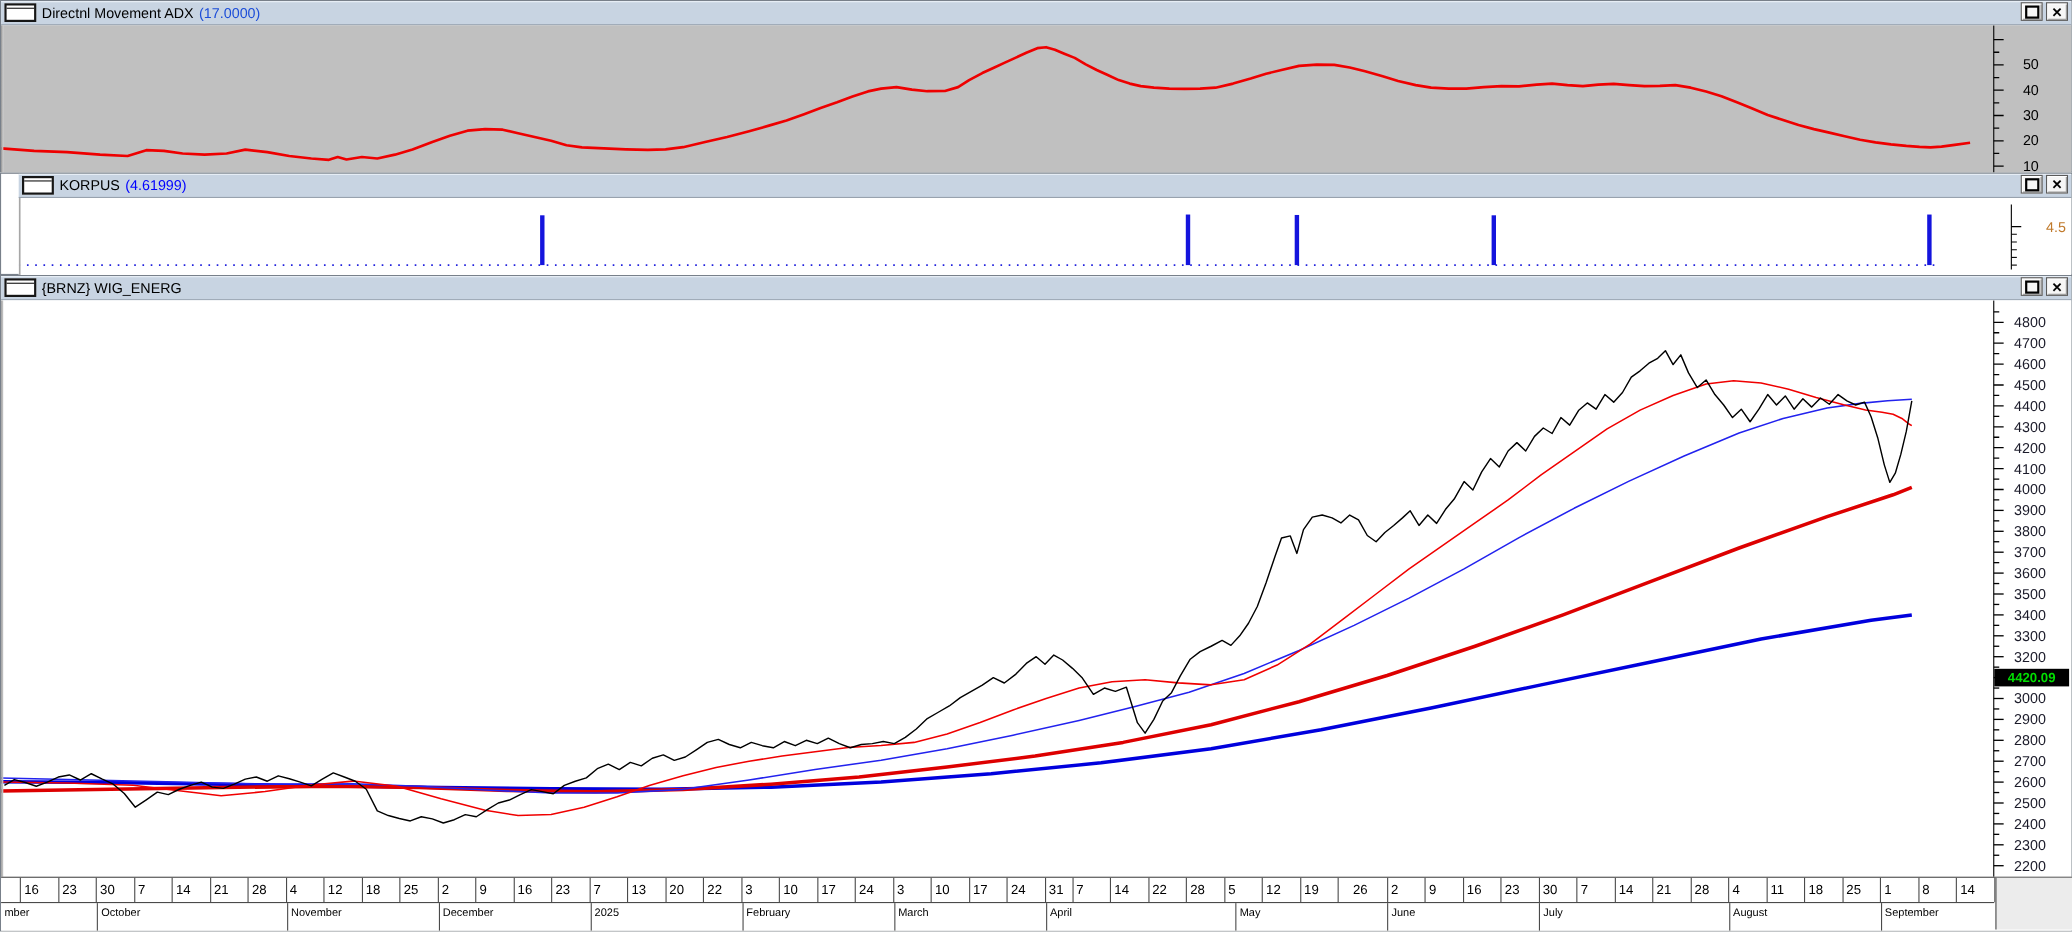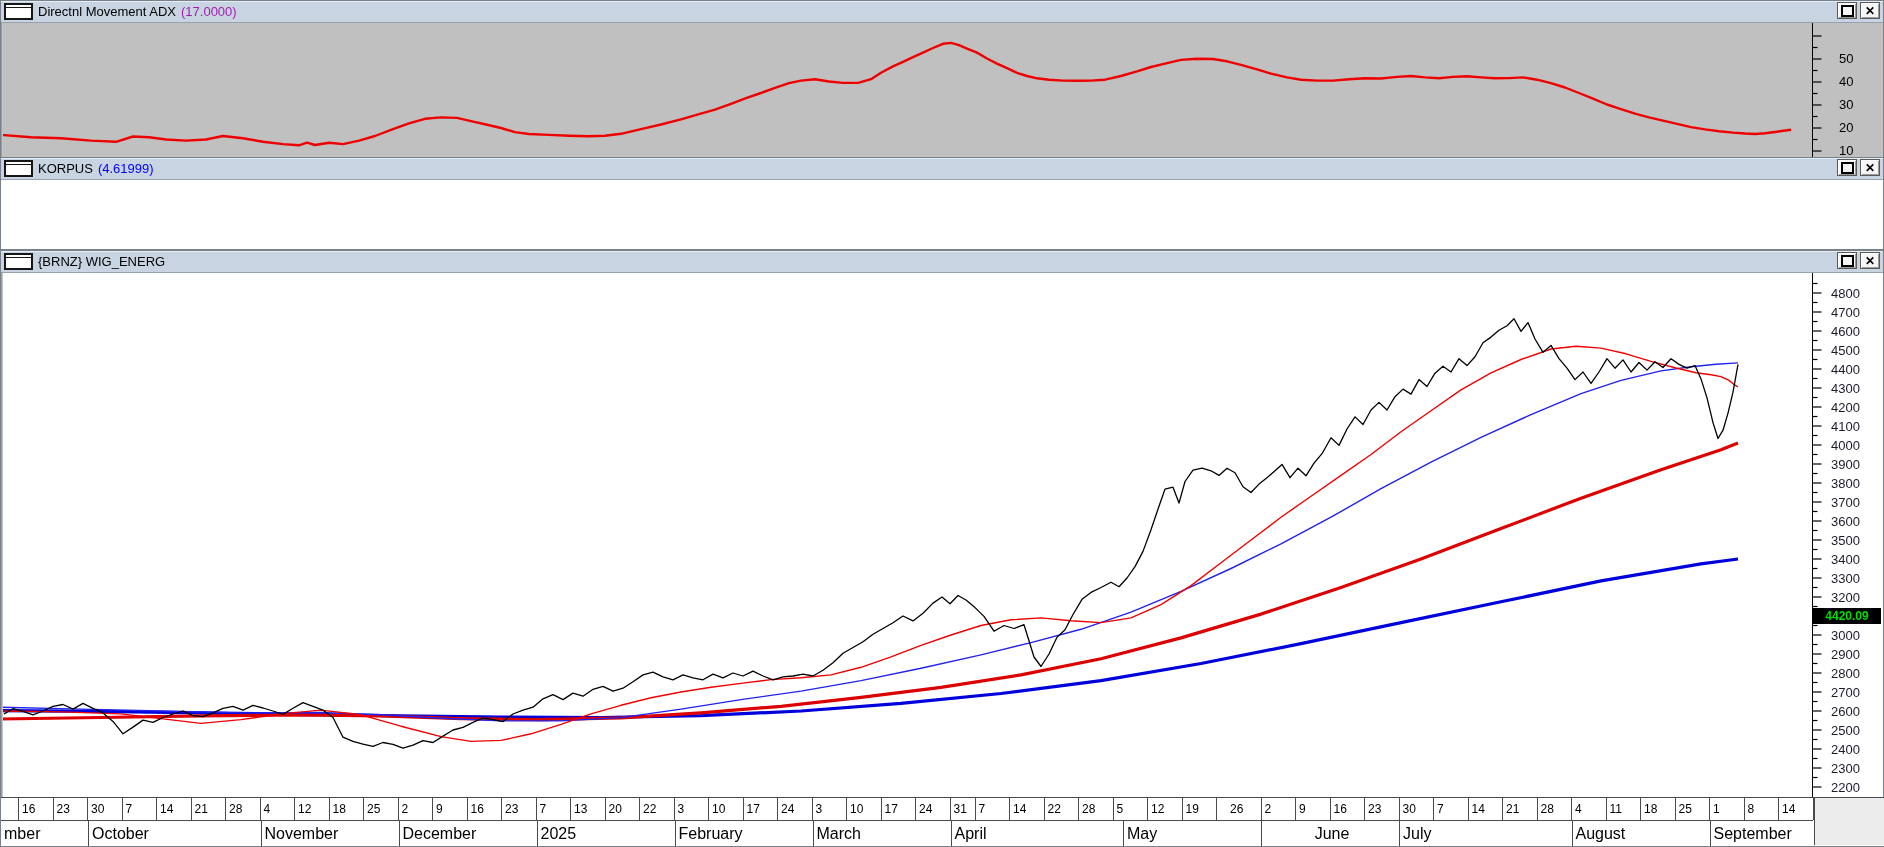--- a/index.html
+++ b/index.html
@@ -28,35 +28,35 @@
             background:linear-gradient(to right,#8a8a8a,#d8d8d8);}
   .pricebadge{position:absolute;left:1812px;top:357px;width:68px;height:16px;background:#000;
               color:#00dd00;font-size:12px;font-weight:bold;text-align:center;line-height:16px;
               z-index:5;}
   
   #dateaxis{position:absolute;left:0;bottom:0;width:1884px;height:48px;border-top:1px solid #4a4a4a;background:#fff;}
   #drow1{position:absolute;left:0;top:0;width:1812px;height:23px;display:flex;border-bottom:1px solid #4a4a4a;box-sizing:border-box;}
   #drow2{position:absolute;left:0;top:23px;width:1812px;height:25px;display:flex;}
   .dcell{box-sizing:border-box;border-right:1px solid #4a4a4a;font-size:12px;color:#000;
          padding:4px 0 0 3px;overflow:hidden;white-space:nowrap;flex:0 0 auto;}
-  .mcell{box-sizing:border-box;border-left:1px solid #4a4a4a;font-size:16px;color:#000;
+  .mcell{box-sizing:border-box;border-left:1px solid #4a4a4a;font-size:10px;color:#000;
          padding:4px 0 0 3px;overflow:hidden;white-space:nowrap;flex:0 0 auto;}
   .mcell.first{border-left:none;}
   #dcorner{position:absolute;right:0;top:0;width:71px;height:47px;background:#ececec;border-left:1px solid #4a4a4a;box-sizing:border-box;}
 </style>
 </head>
 <body>
 
 <div id="screen">
 
   <div class="panel" id="panel-adx" style="top:0;height:157px;">
     <div class="titlebar">
       <span class="winicon"></span>
       <span class="ptitle">Directnl Movement ADX</span>
-      <span class="pval" style="color:#a21caf">(17.0000)</span>
+      <span class="pval" style="color:#1d4ed8">(17.0000)</span>
       <span class="tbtns">
         <button class="tbtn">
             <span class="maxglyph"></span>
           </button>
         <button class="tbtn">
             <span class="xglyph">✕</span>
           </button>
       </span>
     </div>
     <div class="pbody grayplot" style="height:134px;">
@@ -78,33 +78,52 @@
           <text x="1838" y="63" fill="#000000" font-size="13" font-family="&quot;Liberation Sans&quot;,sans-serif" text-anchor="start">40</text>
           <text x="1838" y="86" fill="#000000" font-size="13" font-family="&quot;Liberation Sans&quot;,sans-serif" text-anchor="start">30</text>
           <text x="1838" y="109" fill="#000000" font-size="13" font-family="&quot;Liberation Sans&quot;,sans-serif" text-anchor="start">20</text>
           <text x="1838" y="132" fill="#000000" font-size="13" font-family="&quot;Liberation Sans&quot;,sans-serif" text-anchor="start">10</text>
           <polyline points="0.0,111.9 30.0,114.2 60.0,115.3 90.0,117.6 115.0,118.8 132.0,113.5 148.0,114.2 165.0,116.5 185.0,117.6 205.0,116.5 222.0,113.0 242.0,115.3 262.0,118.8 282.0,121.1 298.0,122.3 306.0,119.7 314.0,122.0 328.0,119.7 342.0,121.1 358.0,117.6 374.0,113.0 392.0,106.1 408.0,100.4 424.0,95.8 440.0,94.4 456.0,94.9 470.0,98.1 485.0,101.5 500.0,105.0 514.0,109.1 528.0,111.0 548.0,111.9 568.0,112.8 588.0,113.3 604.0,112.8 620.0,110.8 640.0,106.1 660.0,101.5 680.0,96.3 698.0,91.2 714.0,86.6 730.0,80.8 745.0,75.1 760.0,70.0 774.0,64.8 788.0,60.1 800.0,57.6 814.0,56.2 828.0,58.5 842.0,59.9 858.0,59.7 870.0,56.2 880.0,49.8 892.0,43.4 902.0,38.8 912.0,34.2 922.0,29.6 932.0,25.0 942.0,20.8 950.0,19.9 958.0,22.2 966.0,25.6 976.0,29.6 986.0,35.5 996.0,40.6 1006.0,45.2 1016.0,49.8 1026.0,53.0 1036.0,55.3 1048.0,56.7 1062.0,57.6 1076.0,57.8 1090.0,57.6 1104.0,56.7 1120.0,53.0 1136.0,48.4 1150.0,44.0 1164.0,40.6 1180.0,36.9 1196.0,35.8 1212.0,36.0 1226.0,38.3 1240.0,41.8 1256.0,46.4 1270.0,50.7 1286.0,54.4 1300.0,56.7 1316.0,57.6 1332.0,57.6 1348.0,56.2 1364.0,55.3 1380.0,55.5 1396.0,53.9 1410.0,53.0 1424.0,54.4 1438.0,55.3 1452.0,53.9 1466.0,53.3 1480.0,54.4 1494.0,55.3 1508.0,55.1 1522.0,54.4 1536.0,56.7 1550.0,60.1 1564.0,64.5 1578.0,70.0 1592.0,75.6 1606.0,81.5 1620.0,86.1 1634.0,90.7 1648.0,94.4 1662.0,97.6 1676.0,100.9 1690.0,104.1 1704.0,106.4 1718.0,108.2 1732.0,109.6 1744.0,110.5 1754.0,111.0 1764.0,110.3 1776.0,108.7 1790.0,106.8" fill="none" stroke="#ee0000" stroke-width="2.4" stroke-linejoin="round" stroke-linecap="butt"></polyline>
         </svg>
       <div class="leftedge"></div>
     </div>
   </div>
 
-  <div class="panel" id="panel-korpus" style="top:157px;height:93px;">
+  <div class="panel" id="panel-korpus" style="top:157px;height:93px;padding-left:16px;">
     <div class="titlebar">
       <span class="winicon"></span>
       <span class="ptitle">KORPUS</span>
       <span class="pval" style="color:#0000ff">(4.61999)</span>
       <span class="tbtns">
         <button class="tbtn">
             <span class="maxglyph"></span>
           </button>
         <button class="tbtn">
             <span class="xglyph">✕</span>
           </button>
       </span>
+    </div>
+    <div class="pbody" style="height:70px;background:#fff;">
+      <svg id="korpus-svg" width="1884" height="70">
+          <line x1="1811.5" y1="6" x2="1811.5" y2="65" stroke="#000" stroke-width="1"></line>
+          <line x1="1811.5" y1="26" x2="1820.5" y2="26" stroke="#000" stroke-width="1.2"></line>
+          <line x1="1811.5" y1="33" x2="1816.5" y2="33" stroke="#000" stroke-width="1"></line>
+          <line x1="1811.5" y1="40" x2="1816.5" y2="40" stroke="#000" stroke-width="1"></line>
+          <line x1="1811.5" y1="47" x2="1816.5" y2="47" stroke="#000" stroke-width="1"></line>
+          <line x1="1811.5" y1="54" x2="1816.5" y2="54" stroke="#000" stroke-width="1"></line>
+          <line x1="1811.5" y1="61" x2="1816.5" y2="61" stroke="#000" stroke-width="1"></line>
+          <text x="1843" y="31" fill="#c07a2c" font-size="13" font-family="&quot;Liberation Sans&quot;,sans-serif" text-anchor="start">4.5</text>
+          <line x1="0" y1="61" x2="1745" y2="61" stroke="#2222dd" stroke-width="1.6" stroke-dasharray="1.5 6"></line>
+          <rect x="474" y="15.727500000000006" width="4" height="45.272499999999994" fill="#1414dd"></rect>
+          <rect x="1061" y="15.030999999999999" width="4" height="45.969" fill="#1414dd"></rect>
+          <rect x="1160" y="15.429000000000002" width="4" height="45.571" fill="#1414dd"></rect>
+          <rect x="1339" y="15.727500000000006" width="4" height="45.272499999999994" fill="#1414dd"></rect>
+          <rect x="1735" y="15.030999999999999" width="4" height="45.969" fill="#1414dd"></rect>
+        </svg>
+      <div class="leftedge"></div>
     </div>
   </div>
 
   <div class="panel" id="panel-main" style="top:250px;height:597px;">
     <div class="titlebar">
       <span class="winicon"></span>
       <span class="ptitle">{BRNZ} WIG_ENERG</span>
       <span class="tbtns">
         <button class="tbtn">
             <span class="maxglyph"></span>
@@ -267,21 +286,21 @@
       <div id="drow2">
           <div class="mcell first" style="width: 87px;">mber</div>
           <div class="mcell" style="width: 172.5px;">October</div>
           <div class="mcell" style="width: 138px;">November</div>
           <div class="mcell" style="width: 138px;">December</div>
           <div class="mcell" style="width: 138px;">2025</div>
           <div class="mcell" style="width: 138px;">February</div>
           <div class="mcell" style="width: 138px;">March</div>
           <div class="mcell" style="width: 172.5px;">April</div>
           <div class="mcell" style="width: 138px;">May</div>
-          <div class="mcell" style="width: 138px; text-align: center;">June</div>
+          <div class="mcell" style="width: 138px;">June</div>
           <div class="mcell" style="width: 172.5px;">July</div>
           <div class="mcell" style="width: 138px;">August</div>
           <div class="mcell" style="width: 103.5px;">September</div>
         </div>
       <div id="dcorner"></div>
     </div>
   </div>
 
 </div>
 

